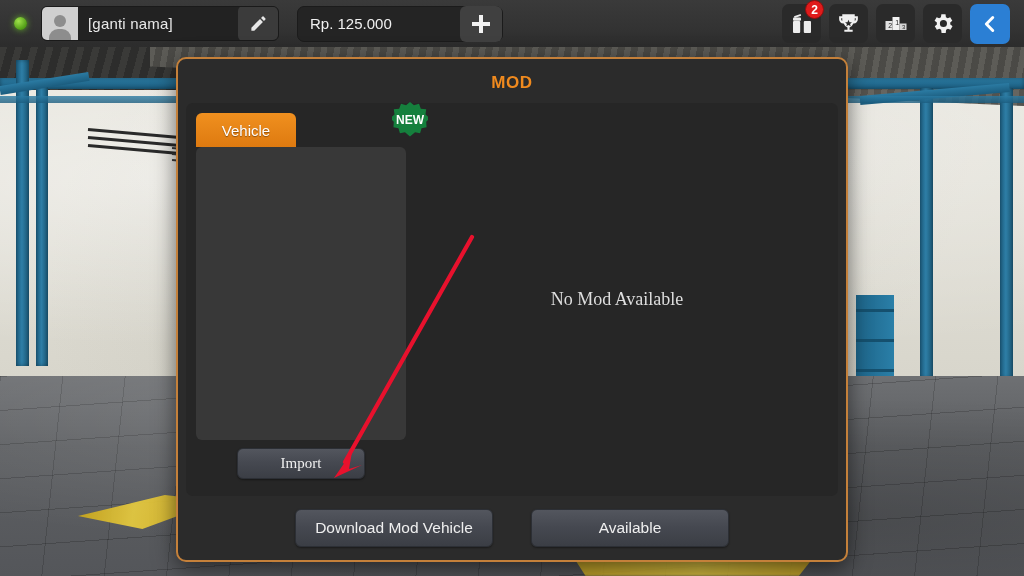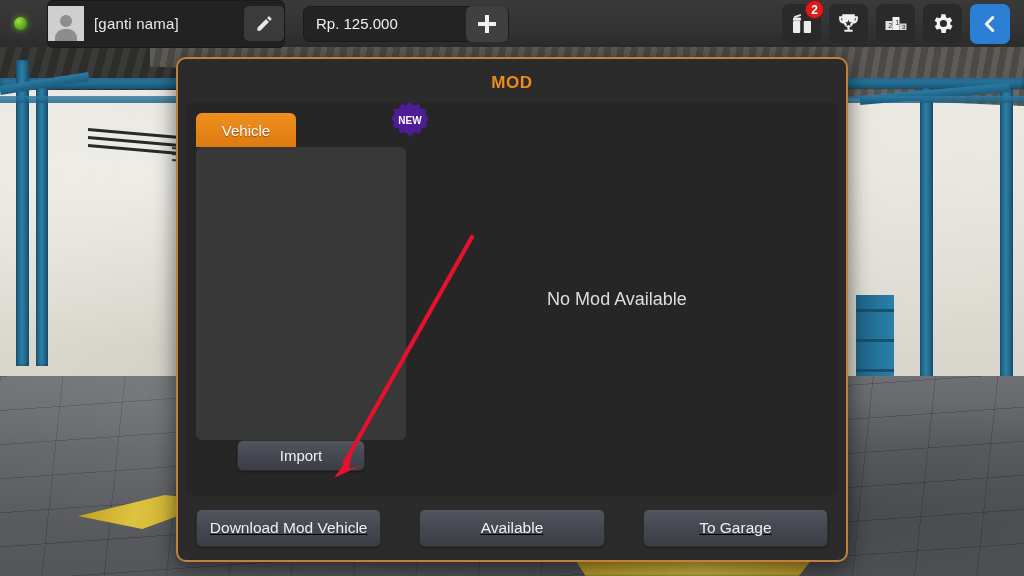--- a/index.html
+++ b/index.html
@@ -85,22 +85,22 @@
   #topbar {
     position:absolute; left:0; top:0; width:1024px; height:47px; z-index:10;
     background:linear-gradient(180deg,#3a3a3a 0%, #333 60%, #2c2c2c 100%);
     display:flex; align-items:center; padding:0 8px; gap:8px;
   }
   .status-dot{ width:13px; height:13px; border-radius:50%;
     background:radial-gradient(circle at 35% 32%, #9fe24a, #4f9b15 70%);
     box-shadow:0 0 6px rgba(110,200,40,.8); flex:none; margin-left:6px; }
 
   .name-pill{
-    display:flex; align-items:center; height:48px; width:238px;
-    background:#222; border-radius:6px; overflow:hidden; flex:none; margin-left:12px;
+    display:flex; align-items:center; height:35px; width:238px;
+    background:#222; border-radius:6px; overflow:hidden; flex:none; margin-left:6px;
     border:1px solid #1a1a1a;
   }
   .avatar-box{
     width:36px; height:35px; background:#cfcfcf; flex:none;
     display:flex; align-items:flex-end; justify-content:center; overflow:hidden;
   }
   .avatar-head{ position:relative; width:30px; height:30px; }
   .avatar-head:before{ content:""; position:absolute; left:9px; top:4px; width:12px; height:12px;
     border-radius:50%; background:#8d8d8d; }
   .avatar-head:after{ content:""; position:absolute; left:4px; top:18px; width:22px; height:14px;
@@ -153,45 +153,45 @@
   .tabs{ display:flex; position:relative; height:34px; }
   .tab{
     height:34px; display:flex; align-items:center; justify-content:center;
     font-size:15px; border-radius:6px 6px 0 0; cursor:pointer;
   }
   .tab.active{ width:100px; background:linear-gradient(180deg,#f0901f,#de7a10);
     color:#fff; text-shadow:0 1px 1px rgba(0,0,0,.4); }
   .tab.inactive{ width:106px; background:#3a3d44; color:#e6e6e6; }
   .new-badge{
     position:absolute; left:196px; top:-11px; width:36px; height:36px;
-    background:#4c1d95; color:#fff; font-size:10px; font-weight:bold;
+    background:#15803d; color:#fff; font-size:12px; font-weight:bold;
     display:flex; align-items:center; justify-content:center;
     clip-path:polygon(50% 0%,61% 9%,75% 5%,80% 19%,95% 20%,93% 35%,105% 45%,95% 55%,
       96% 70%,82% 73%,78% 87%,64% 84%,50% 96%,36% 84%,22% 87%,18% 73%,4% 70%,
       5% 55%,-5% 45%,7% 35%,5% 20%,20% 19%,25% 5%,39% 9%);
   }
   .list-panel{
     flex:1; background:#383838; border-radius:6px; margin-top:0;
   }
-  .import-row{ height:46px; display:flex; justify-content:center; }
+  .import-row{ height:46px; display:flex; align-items:center; justify-content:center;font-family:Liberation Serif, serif; }
   .btn{
     background:linear-gradient(180deg,#53565e 0%, #464951 45%, #3b3e45 100%);
     border:1px solid #2c2f35; border-radius:6px; color:#efefef;
     display:flex; align-items:center; justify-content:center;
     font-size:15px; cursor:pointer; box-shadow:0 1px 2px rgba(0,0,0,.4);
   }
   .btn-import{ width:128px; height:31px; font-size:15px; }
   .right-col{
-    flex:1; display:flex; align-items:center; justify-content:center;
+    flex:1; display:flex; align-items:center; justify-content:center;font-family:Liberation Serif, serif;
   }
   .no-mod{ color:#dedede; font-size:18px; }
 
   .dlg-footer{
     height:64px; display:flex; align-items:center; justify-content:center;
-    gap:38px; padding:0 18px;text-decoration:underline;
+    gap:38px; padding:0 18px;
   }
   .btn-foot{ width:198px; height:38px; font-size:15.5px; }
 
   
   #annot{ position:absolute; inset:0; z-index:30; pointer-events:none; }
 </style>
 </head>
 <body>
 
 <div id="scene">
@@ -327,21 +327,20 @@
 
     <div class="right-col">
       <div class="no-mod">No Mod Available</div>
     </div>
 
   </div>
 
   <div class="dlg-footer">
     <div class="btn btn-foot">Download Mod Vehicle</div>
     <div class="btn btn-foot">Available</div>
-    <div class="btn btn-foot">To Garage</div>
   </div>
 
 </div>
 
 <svg id="annot" width="1024" height="576" viewBox="0 0 1024 576">
   <line x1="472" y1="237" x2="345" y2="462" stroke="#e8112d" stroke-width="4.2" stroke-linecap="round"></line>
   <polygon points="334,478 352,452 349,469 362,465" fill="#e8112d"></polygon>
 </svg>
 
 </body></html>

